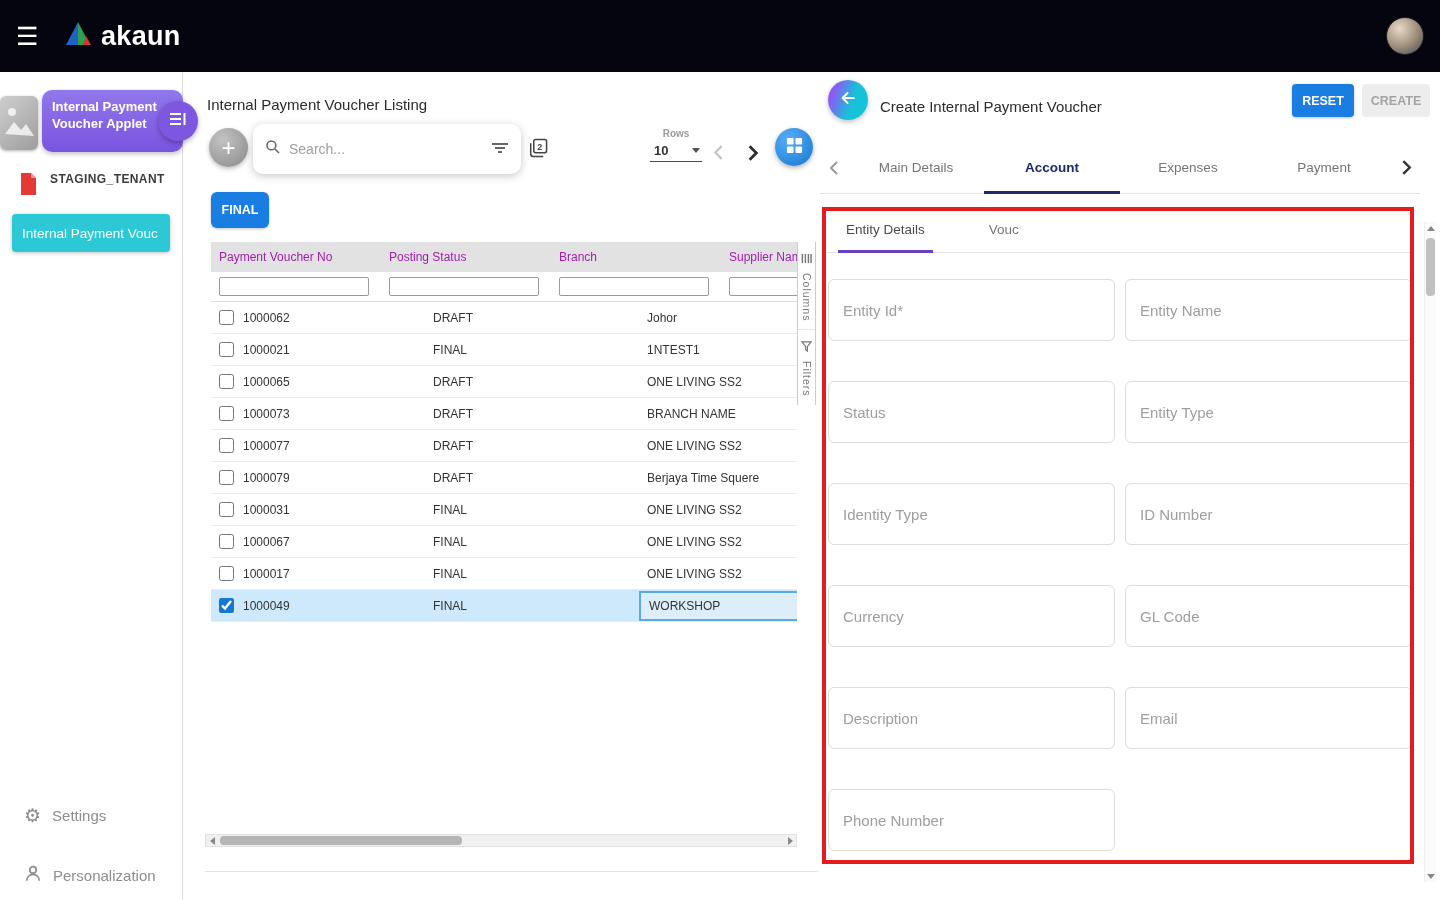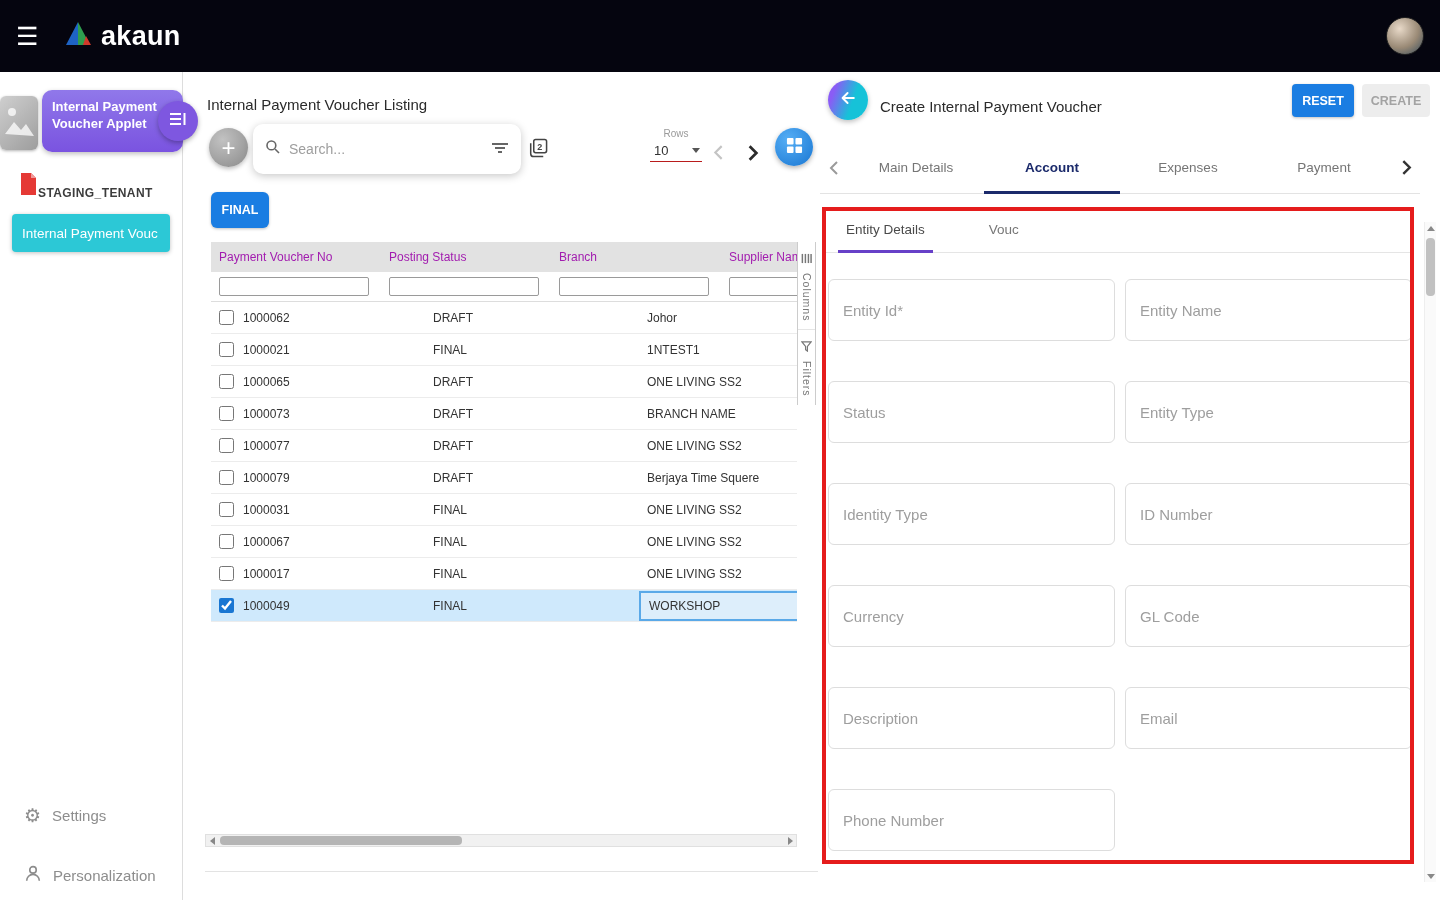--- a/index.html
+++ b/index.html
@@ -25,41 +25,41 @@
   
   .sidebar { left:0; width:183px; border-right:1px solid #ddd; }
   .applet-wrap { position:absolute; left:0; top:18px; height:66px; width:200px; }
   .stamp { position:absolute; left:0; top:6px; width:38px; height:54px; border-radius:6px;
     background:linear-gradient(135deg,#cfcfcf,#9d9d9d); box-shadow:0 1px 3px rgba(0,0,0,.3); }
   .applet-badge { position:absolute; left:42px; top:0; width:141px; min-height:62px;
     background:linear-gradient(180deg,#9078ea,#7a53e0); border-radius:10px; color:#fff;
     font-size:13px; font-weight:bold; line-height:1.3; padding:9px 10px; box-shadow:0 2px 5px rgba(0,0,0,.25); }
   .applet-menu-btn { position:absolute; left:158px; top:11px; width:40px; height:40px; border-radius:50%;
     background:#7e57e0; display:flex; align-items:center; justify-content:center; box-shadow:0 2px 5px rgba(0,0,0,.3); cursor:pointer; }
-  .tenant-row { position:absolute; left:18px; top:100px; display:flex; align-items:flex-end; }
+  .tenant-row { position:absolute; left:18px; top:100px; display:flex; align-items:flex-start; gap:12px; }
   .tenant-label { font-size:12px; font-weight:bold; color:#3c3c3c; letter-spacing:.4px; }
   .module-btn { position:absolute; left:12px; top:142px; width:158px; height:38px; background:var(--cyan);
     border:none; border-radius:4px; color:#fff; font-size:13.5px; font-family:inherit; text-align:left;
     padding:0 0 0 10px; white-space:nowrap; overflow:hidden; box-shadow:0 1px 4px rgba(0,0,0,.25); cursor:pointer; }
   .side-bottom-item { position:absolute; left:24px; display:flex; align-items:center; gap:11px; color:#8d8d8d; cursor:pointer; }
   .side-bottom-item .glabel { font-size:15px; }
   .gear-glyph { font-size:19px; color:#8d8d8d; }
 
   
   .listing { left:205px; width:613px; border-bottom:1px solid #e3e3e3; height:800px; }
   .listing-title { position:absolute; left:2px; top:24px; font-size:15px; color:#2b2b2b; }
   .plus-btn { position:absolute; left:4px; top:56px; width:39px; height:39px; border-radius:50%;
     background:radial-gradient(circle at 35% 30%, #c2c2c2, #8a8a8a); color:#fff; font-size:24px;
     display:flex; align-items:center; justify-content:center; cursor:pointer; box-shadow:0 2px 4px rgba(0,0,0,.25); }
   .search-card { position:absolute; left:48px; top:52px; width:268px; height:50px; background:#fff;
     border-radius:10px; box-shadow:0 2px 8px rgba(0,0,0,.22); display:flex; align-items:center; padding:0 12px; gap:8px; }
   .search-input { flex:1; border:none; outline:none; font-size:14px; font-family:inherit; color:#444; min-width:0; }
   .search-input::placeholder { color:#9e9e9e; }
   .pages-icon { position:absolute; left:324px; top:66px; cursor:pointer; }
-  .rows-group { position:absolute; left:445px; top:56px; width:52px; }
+  .rows-group { position:absolute; left:445px; top:56px; width:52px;font-weight:bold; }
   .rows-label { font-size:10px; color:#9a9a9a; text-align:center; display:block; margin-bottom:4px; }
   .rows-value { display:flex; align-items:center; justify-content:space-between; border-bottom:1px solid #b91c1c;
     padding:0 2px 3px 4px; font-size:13px; color:#333; cursor:pointer; }
   .caret-down { width:0; height:0; border-left:4px solid transparent; border-right:4px solid transparent; border-top:5px solid #555; }
   .pg-chev { position:absolute; top:72px; cursor:pointer; }
   .grid-btn { position:absolute; left:570px; top:56px; width:38px; height:38px; border-radius:50%;
     background:radial-gradient(circle at 35% 30%, #55aef5, #1976d2); display:flex; align-items:center; justify-content:center;
     cursor:pointer; box-shadow:0 2px 5px rgba(0,0,0,.3); }
   .final-btn { position:absolute; left:6px; top:120px; width:58px; height:36px; background:var(--blue); color:#fff;
     border:none; border-radius:6px; font-weight:bold; font-size:12.5px; font-family:inherit; cursor:pointer;

